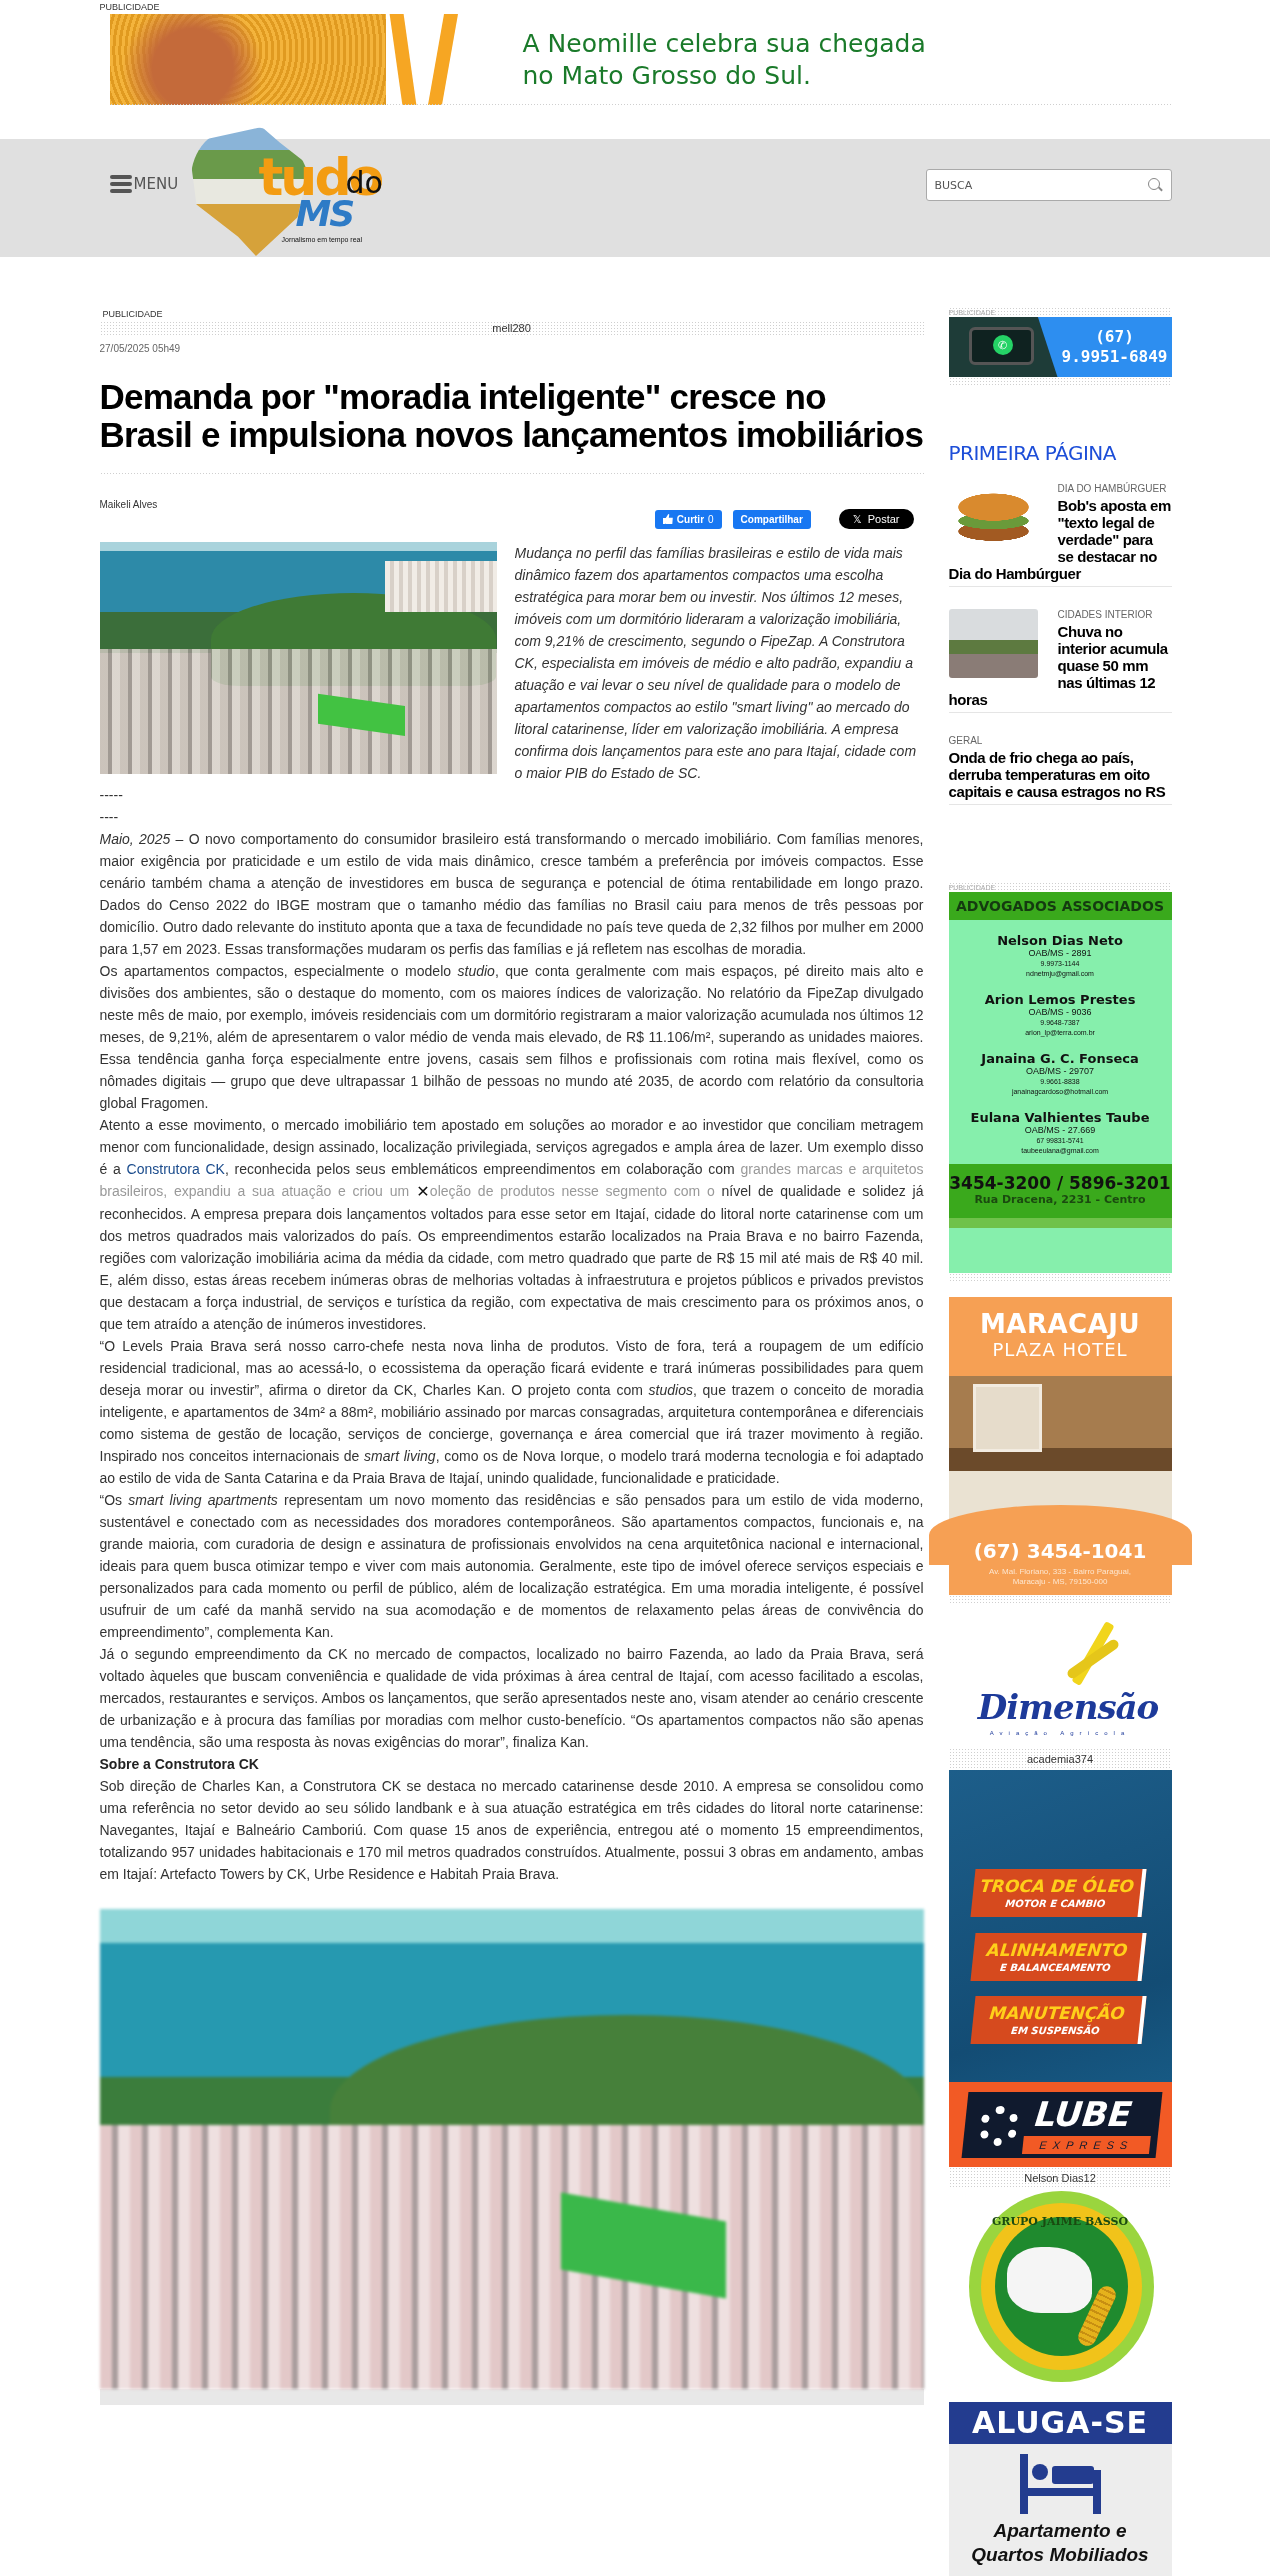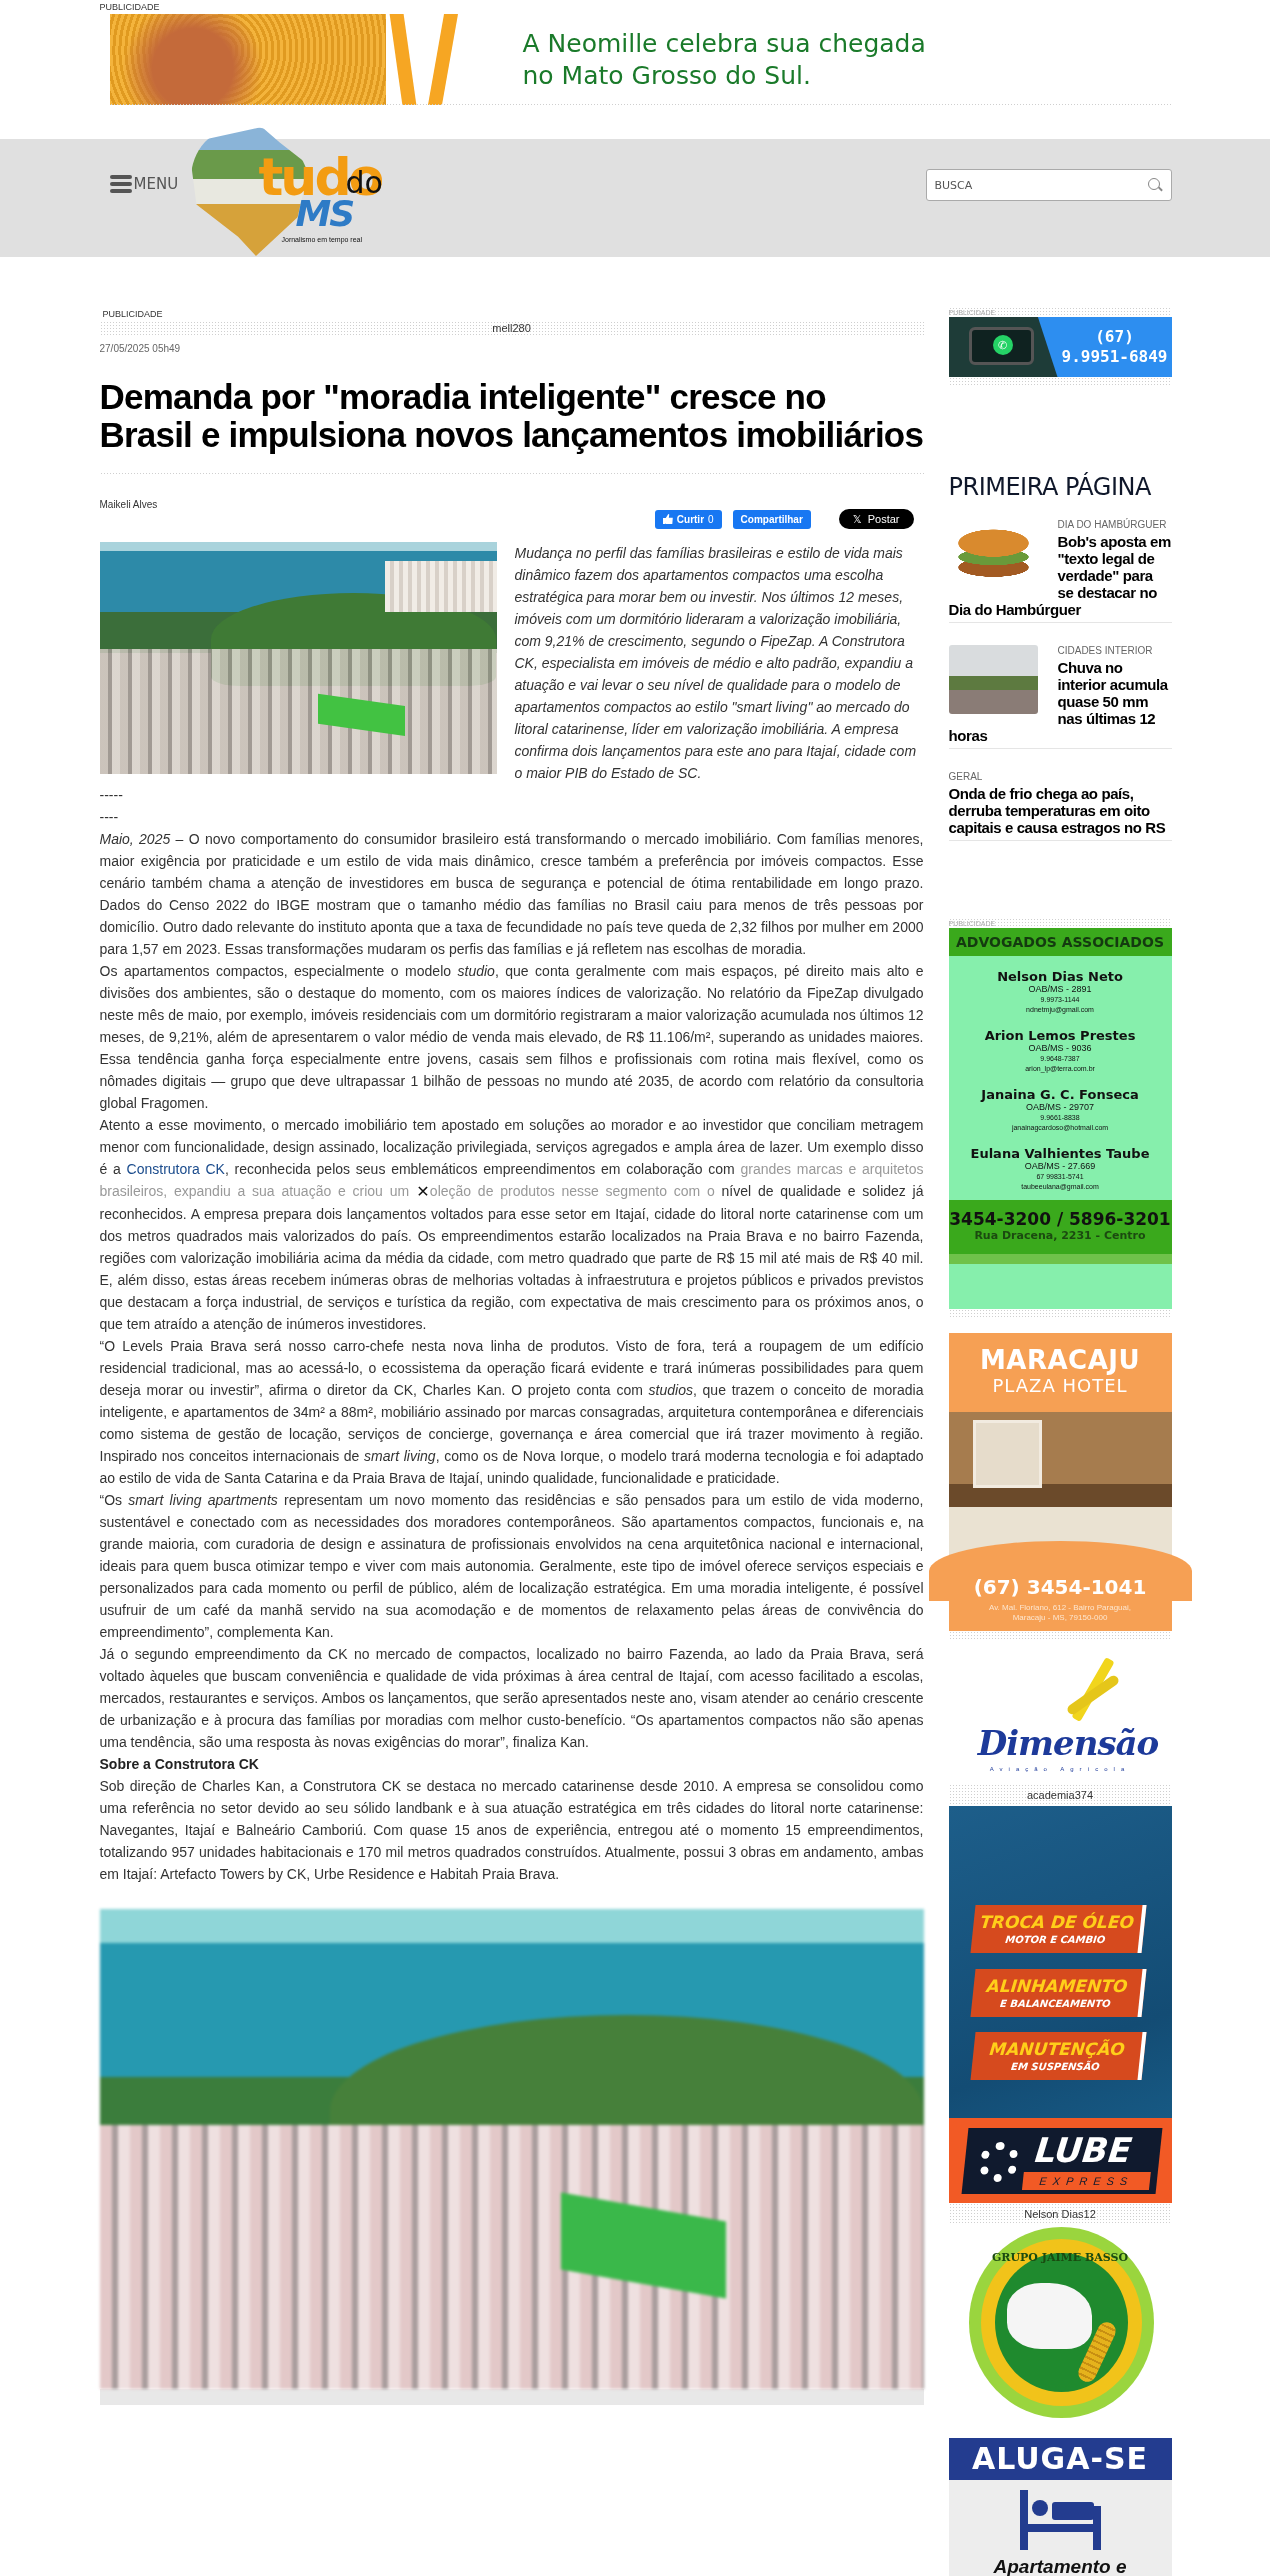--- a/index.html
+++ b/index.html
@@ -81,21 +81,21 @@
   
   .aside .pub-label { color: #aaa; font-size: 7px; line-height: 9px; }
   .ad-box { width: 223px; cursor: pointer; }
   .wa-ad { height: 60px; display: flex; background: #2d8ef0; position: relative; overflow: hidden; }
   .wa-ad .phone-side { width: 109px; background: #1e3c38; clip-path: polygon(0 0, 82% 0, 100% 100%, 0 100%); position: relative; }
   .wa-ad .phone { position: absolute; left: 20px; top: 10px; width: 65px; height: 38px; border-radius: 6px; background: #0f2220; border: 3px solid #555; }
   .wa-ad .wa-icon { position: absolute; left: 44px; top: 18px; width: 20px; height: 20px; border-radius: 50%; background: #25d366; color: #fff; font-size: 11px; text-align: center; line-height: 20px; }
   .wa-ad .num { flex: 1; text-align: center; color: #fff; font-size: 16px; font-weight: bold; line-height: 20px; padding-top: 10px; font-family: "DejaVu Sans Mono", monospace; }
   .aside-sep { height: 8px; }
 
-  .pp-title { color: #0f172a; font-size: 24px; margin-top: 88px; font-family: "DejaVu Sans", sans-serif; letter-spacing: -0.5px; }
+  .pp-title { color: #1d4ed8; font-size: 20px; margin-top: 56px; font-family: "DejaVu Sans", sans-serif; letter-spacing: -0.5px; }
   .pp-item { padding: 22px 0 4px; border-bottom: 1px solid #e5e5e5; overflow: hidden; cursor: pointer; }
   .pp-item .thumb { float: left; width: 89px; height: 69px; margin-right: 20px; border-radius: 3px; }
   .pp-item .thumb.burger { background: radial-gradient(ellipse 40% 20% at 50% 35%, #d98a2e 0 98%, transparent 100%), radial-gradient(ellipse 40% 12% at 50% 55%, #6a9a3a 0 98%, transparent 100%), radial-gradient(ellipse 40% 14% at 50% 70%, #a25a22 0 98%, transparent 100%); }
   .pp-item .thumb.rain { background: linear-gradient(180deg, #d9dcde 0 45%, #5d7a40 45% 65%, #8a7c76 65% 100%); }
   .pp-cat { font-size: 10px; color: #666; text-transform: uppercase; line-height: 11px; }
   .pp-head { font-size: 15px; font-weight: bold; color: #000; line-height: 17px; letter-spacing: -0.4px; margin-top: 3px; }
   .pp-item.first { padding-top: 18px; }
   .pp-item.last { border-bottom: 1px solid #e5e5e5; }
 
   .adv-ad { margin-top: 77px; }
@@ -316,21 +316,21 @@
 
     <div class="hotel-ad ad-box">
       <div class="h1">MARACAJU</div>
       <div class="h2">PLAZA HOTEL</div>
       <div class="room">
           <div class="win"></div>
           <div class="curve"></div>
         </div>
       <div class="phone">(67) 3454-1041</div>
       <div class="addr">
-        <div>Av. Mal. Floriano, 612 - Bairro Paraguai,</div>
+        <div>Av. Mal. Floriano, 333 - Bairro Paraguai,</div>
         <div>Maracaju - MS, 79150-000</div>
       </div>
     </div>
     <div class="aside-sep dotted"></div>
 
     <div class="dimensao-ad ad-box">
       <div class="plane">
           <div class="wing"></div>
           <div class="body"></div>
         </div>

